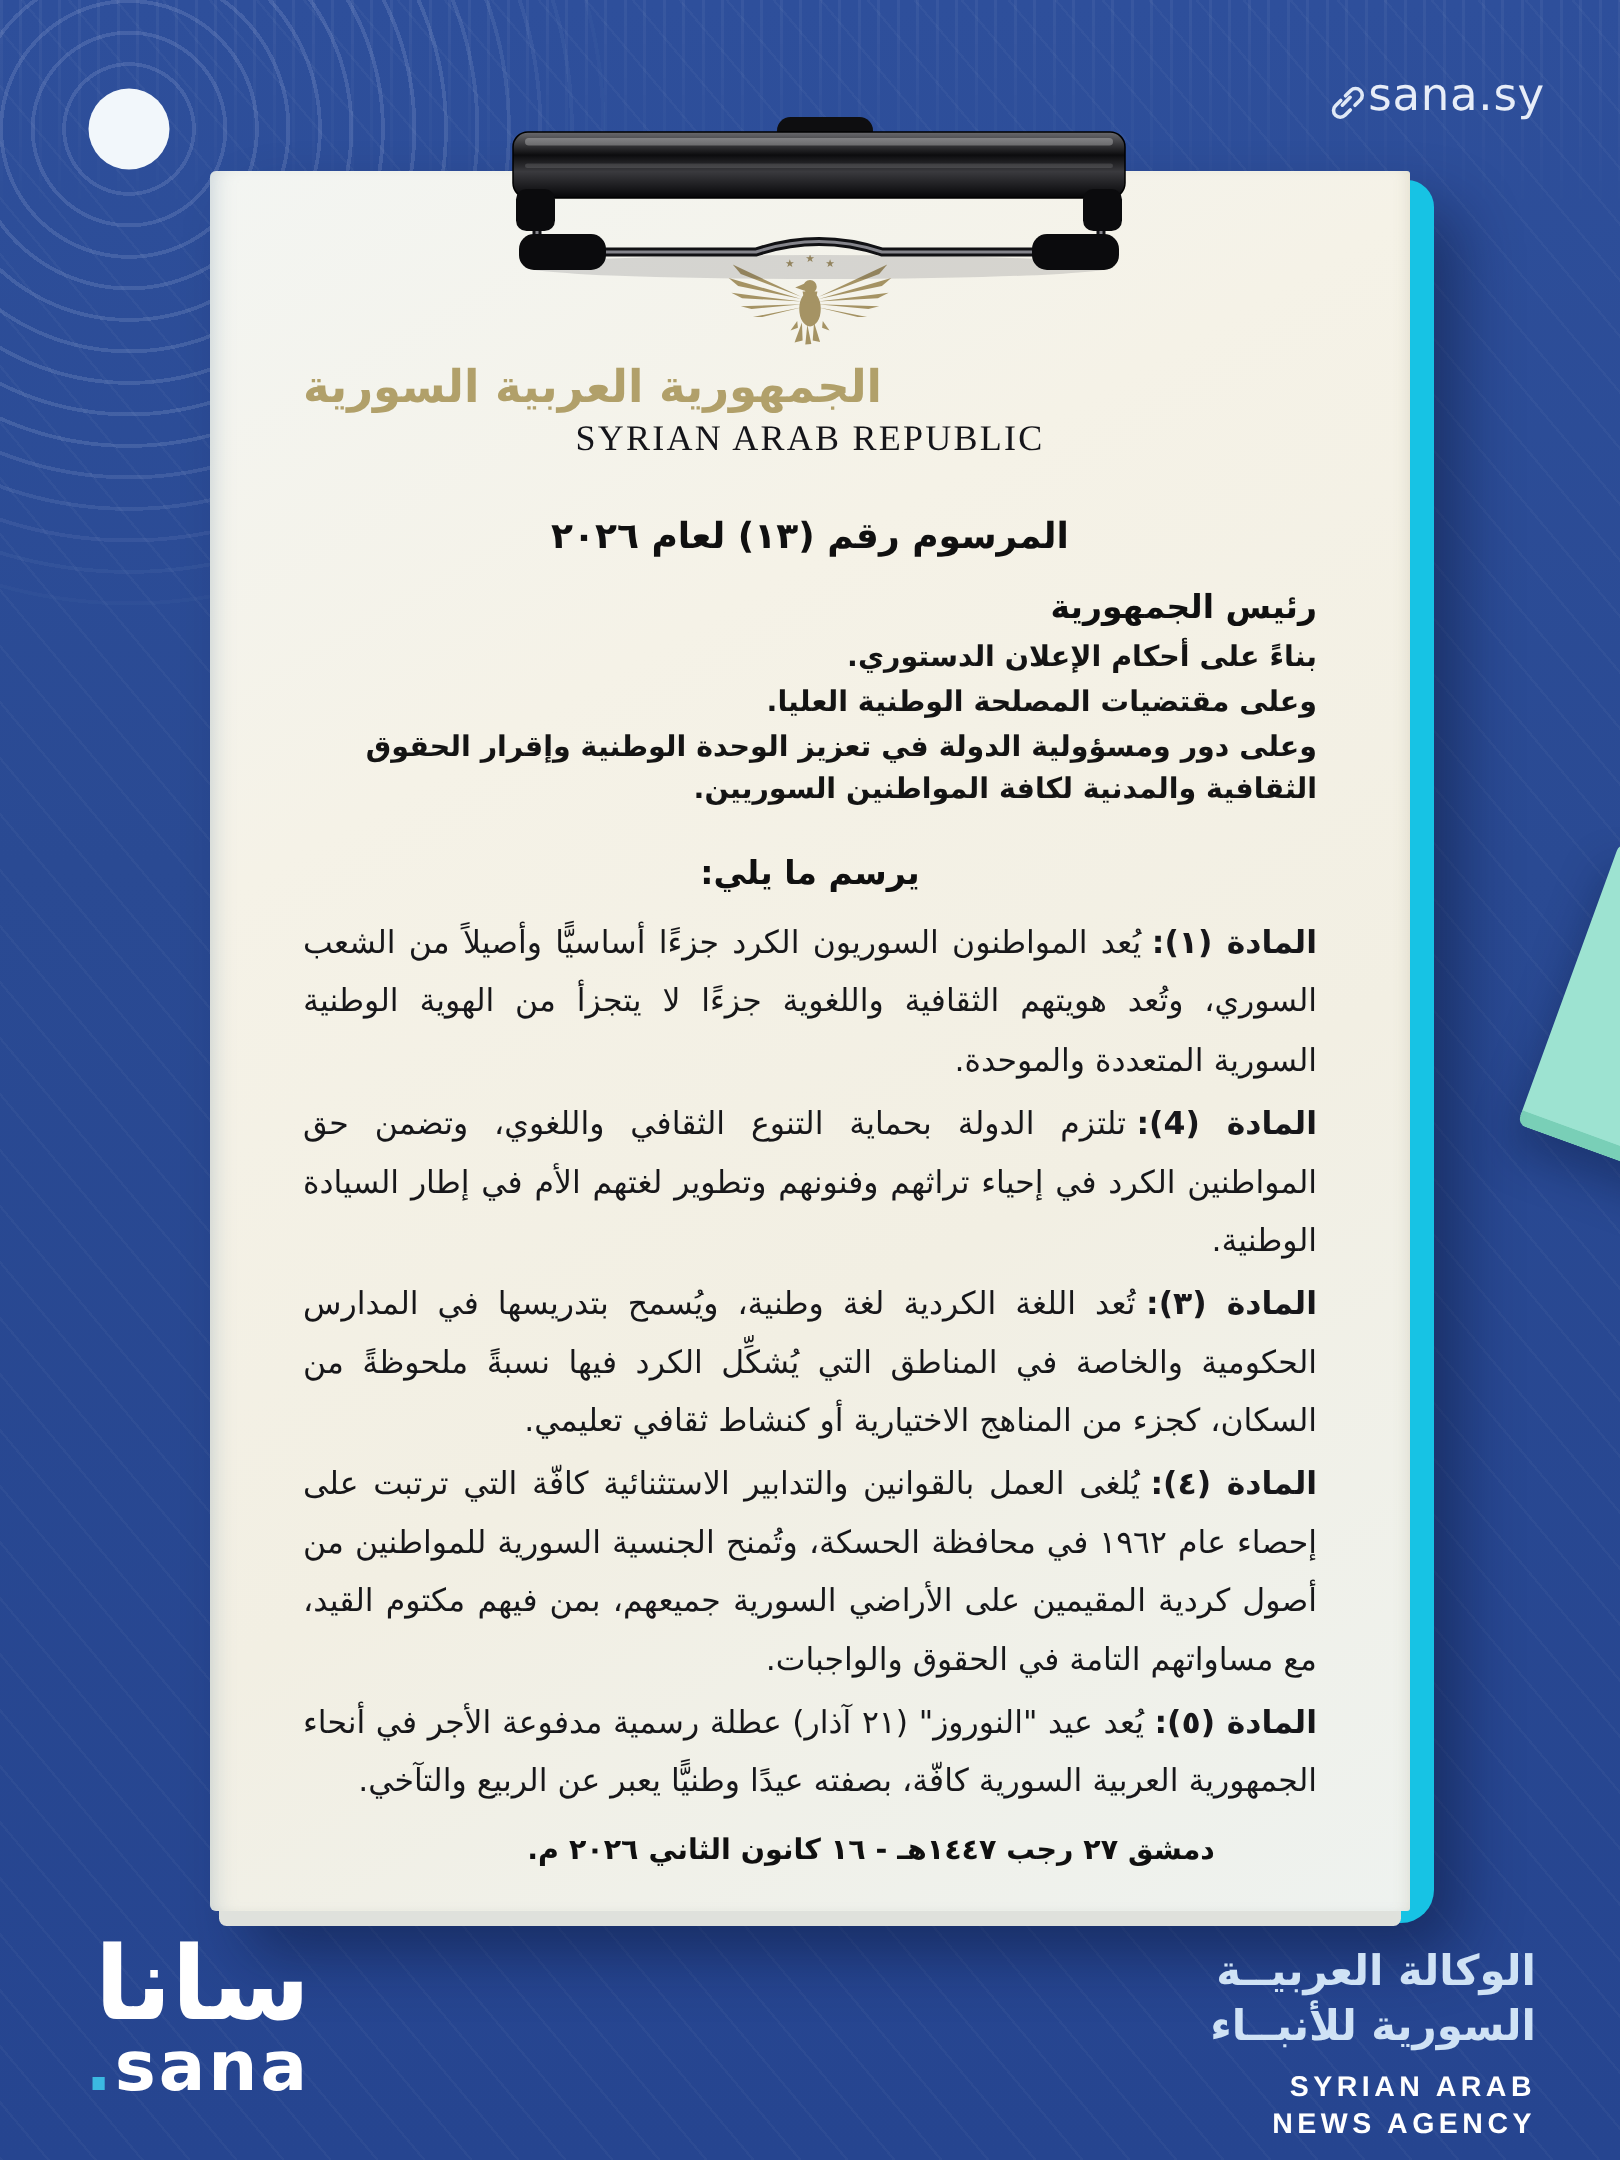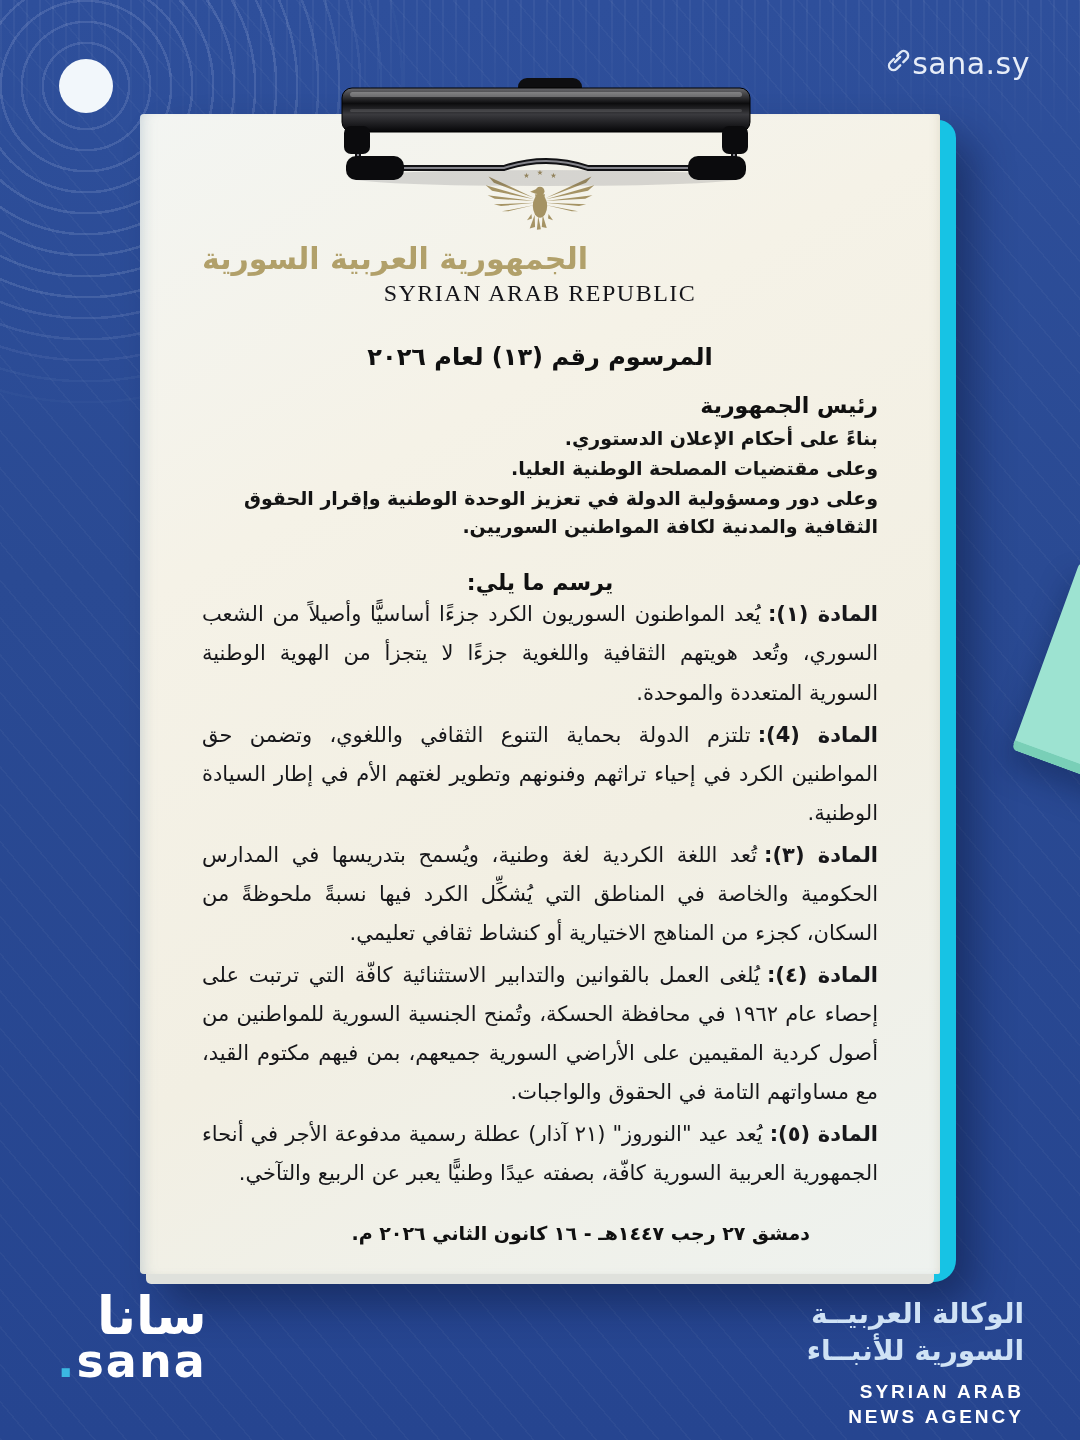--- a/index.html
+++ b/index.html
@@ -12,21 +12,21 @@
          -webkit-mask-image:radial-gradient(circle at center,#000 0 44%,transparent 72%);
          mask-image:radial-gradient(circle at center,#000 0 44%,transparent 72%);}
   .diag-texture{position:absolute;inset:0;z-index:0;
          background:repeating-linear-gradient(50deg, rgba(255,255,255,0.032) 0 1.5px, transparent 1.5px 24px);}
   .stripes-top{position:absolute;left:0;top:0;width:100%;height:150px;z-index:0;
          background:repeating-linear-gradient(90deg, rgba(255,255,255,0.05) 0 2px, transparent 2px 13px);
          -webkit-mask-image:linear-gradient(#000,transparent);mask-image:linear-gradient(#000,transparent);}
   .white-circle{position:absolute;left:59px;top:59px;width:54px;height:54px;border-radius:50%;
          background:#f2f7fb;z-index:1;}
   
-  .site-link{position:absolute;top:46px;right:50px;display:flex;align-items:flex-start;gap:1px;z-index:2;
+  .site-link{position:absolute;top:46px;right:50px;display:flex;align-items:flex-end;gap:1px;z-index:2;
          color:#e7edf8;font-size:30px;letter-spacing:.5px;}
   .site-link svg{display:block;}
   
   .mint-note{position:absolute;right:-150px;top:588px;width:190px;height:190px;z-index:1;
          background:#9de3d1;border-bottom:10px solid #79cfb7;border-radius:6px;
          transform:rotate(20deg);box-shadow:0 16px 28px rgba(8,24,60,.35);}
   
   .teal-edge{position:absolute;left:150px;top:120px;width:806px;height:1162px;z-index:2;
          background:#17c3e4;border-radius:12px 18px 22px 12px;
          box-shadow:16px 20px 42px rgba(6,16,46,.45);}
@@ -42,28 +42,28 @@
   .emblem{display:block;margin:0 auto;}
   .country-title-ar{text-align:left;color:#b1a06a;font-size:30px;font-weight:700;margin-top:8px;direction:rtl;}
   .country-title-en{text-align:center;color:#15151a;font-family:"Liberation Serif",serif;
          font-size:24px;letter-spacing:1.5px;margin-top:4px;font-weight:400;}
   .decree-title{text-align:center;color:#101010;font-size:24px;font-weight:700;margin-top:36px;direction:rtl;}
   .issuer{color:#101010;font-size:22px;font-weight:700;margin-top:22px;direction:rtl;text-align:right;}
   .preamble{direction:rtl;text-align:right;color:#141414;font-size:19px;font-weight:700;
          line-height:1.48;margin-top:6px;}
   .preamble div{margin-top:2px;}
   .enactment{text-align:center;color:#101010;font-size:22px;font-weight:700;margin-top:30px;direction:rtl;}
-  .articles{direction:rtl;}
+  .articles{margin-top:14px;direction:rtl;}
   .article{font-size:21px;color:#17171a;line-height:1.86;text-align:justify;margin:0 0 3px 0;}
   .a-label{font-weight:700;margin-left:7px;}
   .dateline{position:absolute;right:130px;bottom:30px;direction:rtl;
          color:#101010;font-size:19px;font-weight:700;}
   
   .footer-logo{position:absolute;left:57px;top:1290px;z-index:5;color:#ffffff;line-height:1;}
-  .logo-ar{font-size:52px;font-weight:700;direction:rtl;letter-spacing:2px;}
+  .logo-ar{font-size:68px;font-weight:700;direction:rtl;letter-spacing:2px;}
   .logo-en{font-size:46px;font-weight:700;letter-spacing:2px;margin-top:-4px;}
   .logo-dot{color:#3bb9e2;}
   .footer-agency{position:absolute;right:56px;top:1296px;z-index:5;text-align:right;}
   .agency-ar{direction:rtl;color:#cfe2f5;font-size:28px;font-weight:700;line-height:1.32;}
   .agency-en{color:#ffffff;font-size:19px;font-weight:700;letter-spacing:3px;line-height:1.34;margin-top:9px;
          font-family:"Liberation Sans",sans-serif;}
 </style>
 </head>
 <body>
 

